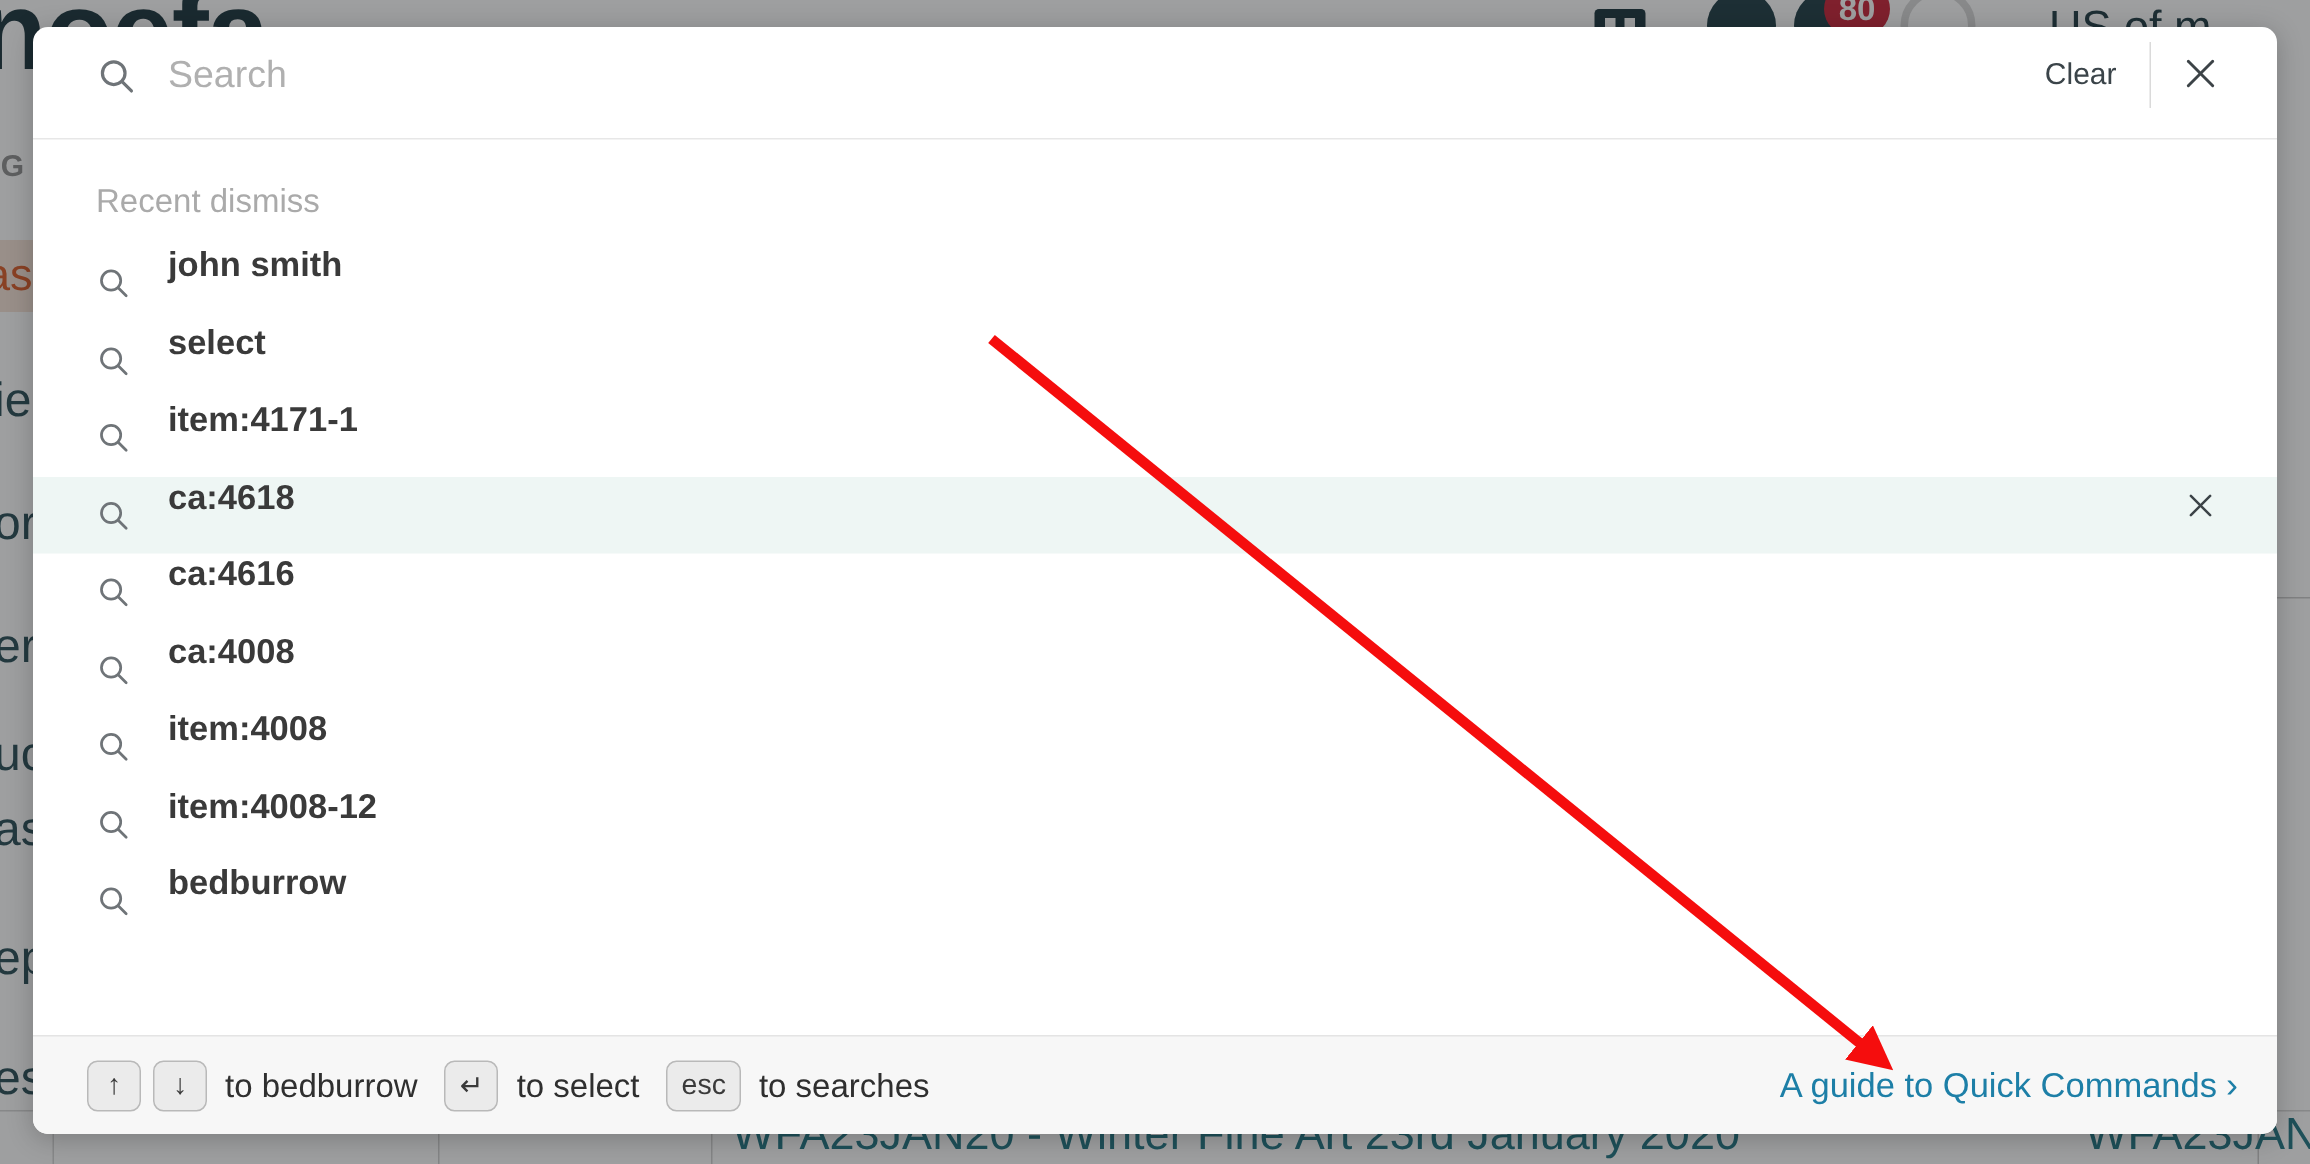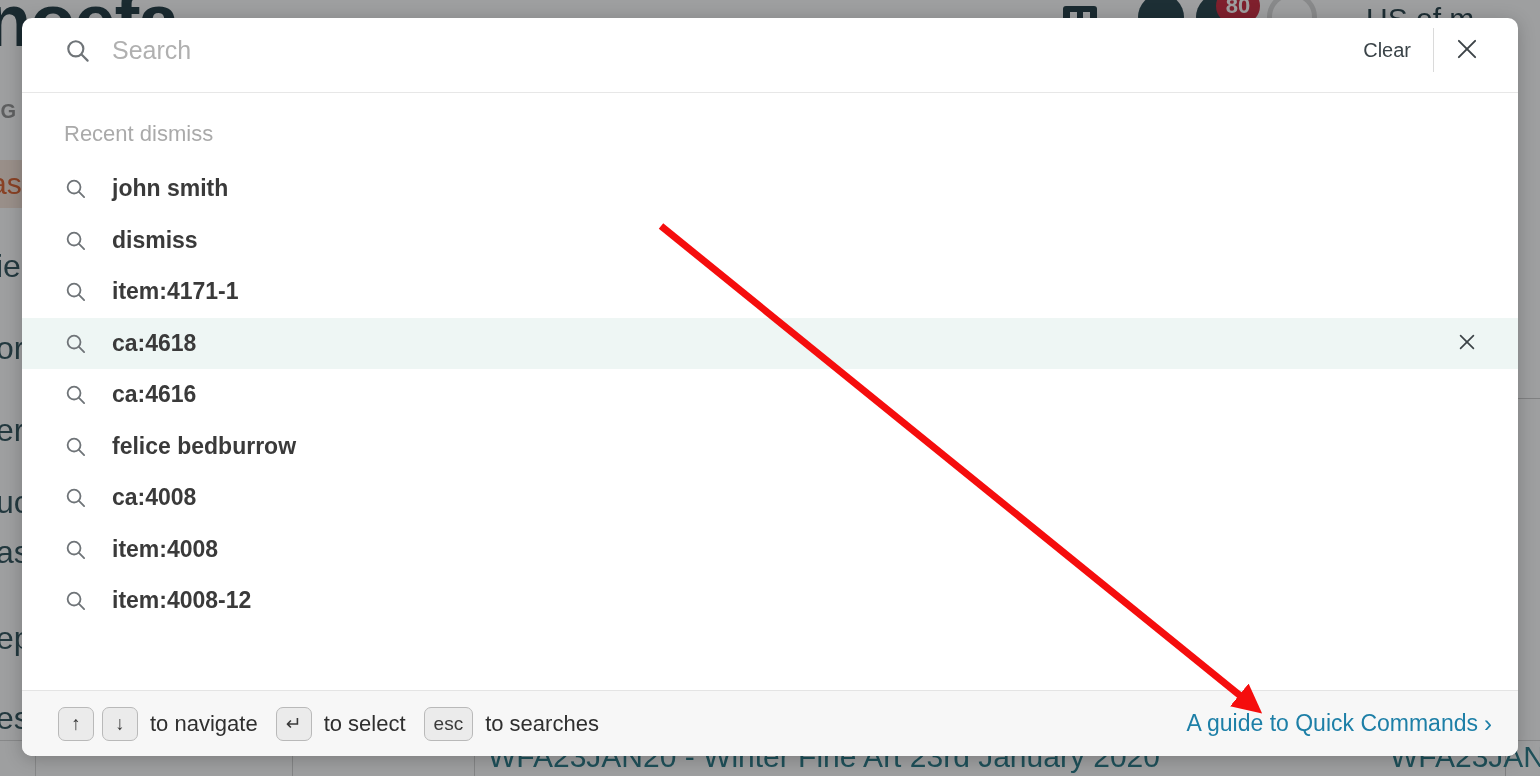--- a/index.html
+++ b/index.html
@@ -229,21 +229,20 @@
     padding: 28px 0 16px 42px;
   }
   .recent-list {
     list-style: none;
     margin: 0;
     padding: 0;
   }
   .recent-item {
     height: 51.5px;
     display: flex;
-    align-items: center;
     padding: 0 30px 0 42px;
     cursor: pointer;
     position: relative;
   }
   .recent-item.selected {
     background: #eef6f4;
   }
   .item-icon-wrap {
     width: 34px;
     flex: 0 0 34px;
@@ -409,21 +408,21 @@
         <span class="item-label">john smith</span>
       </li>
 
       <li class="recent-item">
         <span class="item-icon-wrap">
           <svg width="23" height="23" viewBox="0 0 24 24" fill="none" stroke="#6f7478" stroke-width="1.9" stroke-linecap="round">
             <circle cx="10.5" cy="10.5" r="6.7"></circle>
               <line x1="15.6" y1="15.6" x2="21" y2="21"></line>
           </svg>
         </span>
-        <span class="item-label">dismiss</span>
+        <span class="item-label">select</span>
       </li>
 
       <li class="recent-item">
         <span class="item-icon-wrap">
           <svg width="23" height="23" viewBox="0 0 24 24" fill="none" stroke="#6f7478" stroke-width="1.9" stroke-linecap="round">
             <circle cx="10.5" cy="10.5" r="6.7"></circle>
               <line x1="15.6" y1="15.6" x2="21" y2="21"></line>
           </svg>
         </span>
         <span class="item-label">item:4171-1</span>
@@ -450,29 +449,20 @@
       <li class="recent-item">
         <span class="item-icon-wrap">
           <svg width="23" height="23" viewBox="0 0 24 24" fill="none" stroke="#6f7478" stroke-width="1.9" stroke-linecap="round">
             <circle cx="10.5" cy="10.5" r="6.7"></circle>
               <line x1="15.6" y1="15.6" x2="21" y2="21"></line>
           </svg>
         </span>
         <span class="item-label">ca:4616</span>
       </li>
 
-      <li class="recent-item">
-        <span class="item-icon-wrap">
-          <svg width="23" height="23" viewBox="0 0 24 24" fill="none" stroke="#6f7478" stroke-width="1.9" stroke-linecap="round">
-            <circle cx="10.5" cy="10.5" r="6.7"></circle>
-              <line x1="15.6" y1="15.6" x2="21" y2="21"></line>
-          </svg>
-        </span>
-        <span class="item-label">felice bedburrow</span>
-      </li>
 
       <li class="recent-item">
         <span class="item-icon-wrap">
           <svg width="23" height="23" viewBox="0 0 24 24" fill="none" stroke="#6f7478" stroke-width="1.9" stroke-linecap="round">
             <circle cx="10.5" cy="10.5" r="6.7"></circle>
               <line x1="15.6" y1="15.6" x2="21" y2="21"></line>
           </svg>
         </span>
         <span class="item-label">ca:4008</span>
       </li>
@@ -490,30 +480,39 @@
       <li class="recent-item">
         <span class="item-icon-wrap">
           <svg width="23" height="23" viewBox="0 0 24 24" fill="none" stroke="#6f7478" stroke-width="1.9" stroke-linecap="round">
             <circle cx="10.5" cy="10.5" r="6.7"></circle>
               <line x1="15.6" y1="15.6" x2="21" y2="21"></line>
           </svg>
         </span>
         <span class="item-label">item:4008-12</span>
       </li>
 
+      <li class="recent-item">
+        <span class="item-icon-wrap">
+          <svg width="23" height="23" viewBox="0 0 24 24" fill="none" stroke="#6f7478" stroke-width="1.9" stroke-linecap="round">
+            <circle cx="10.5" cy="10.5" r="6.7"></circle>
+              <line x1="15.6" y1="15.6" x2="21" y2="21"></line>
+          </svg>
+        </span>
+        <span class="item-label">bedburrow</span>
+      </li>
 
     </ul>
   </div>
 
   <div class="modal-footer">
     <div class="hints">
       <div class="hint-group">
         <span class="keycap">↑</span>
         <span class="keycap">↓</span>
-        <span class="hint-text">to navigate</span>
+        <span class="hint-text">to bedburrow</span>
       </div>
       <div class="hint-group">
         <span class="keycap">↵</span>
         <span class="hint-text">to select</span>
       </div>
       <div class="hint-group">
         <span class="keycap">esc</span>
         <span class="hint-text">to searches</span>
       </div>
     </div>

